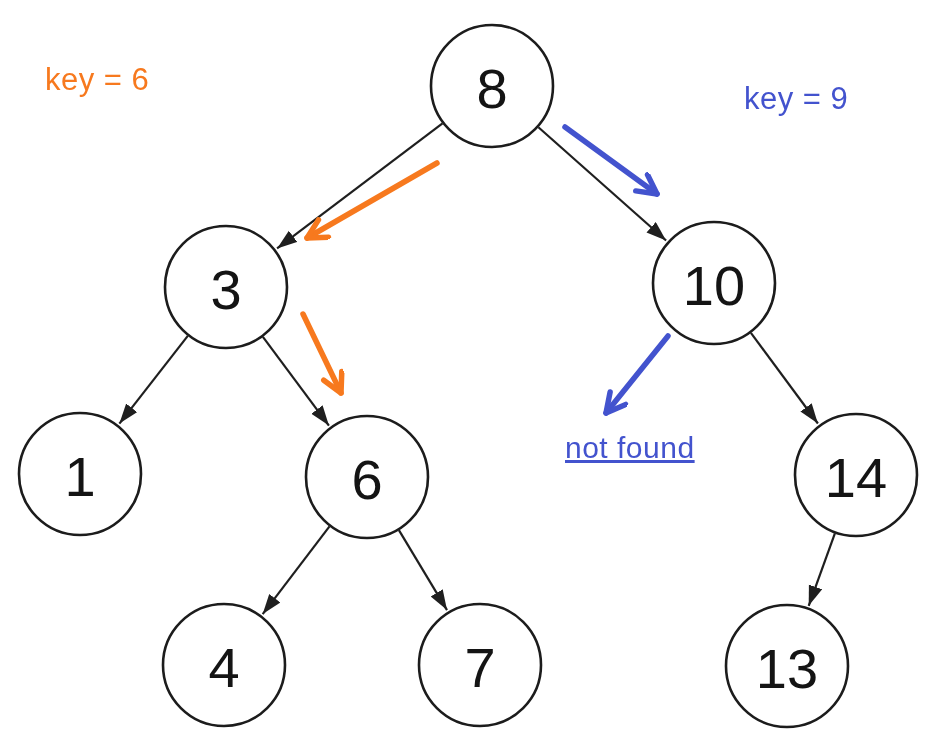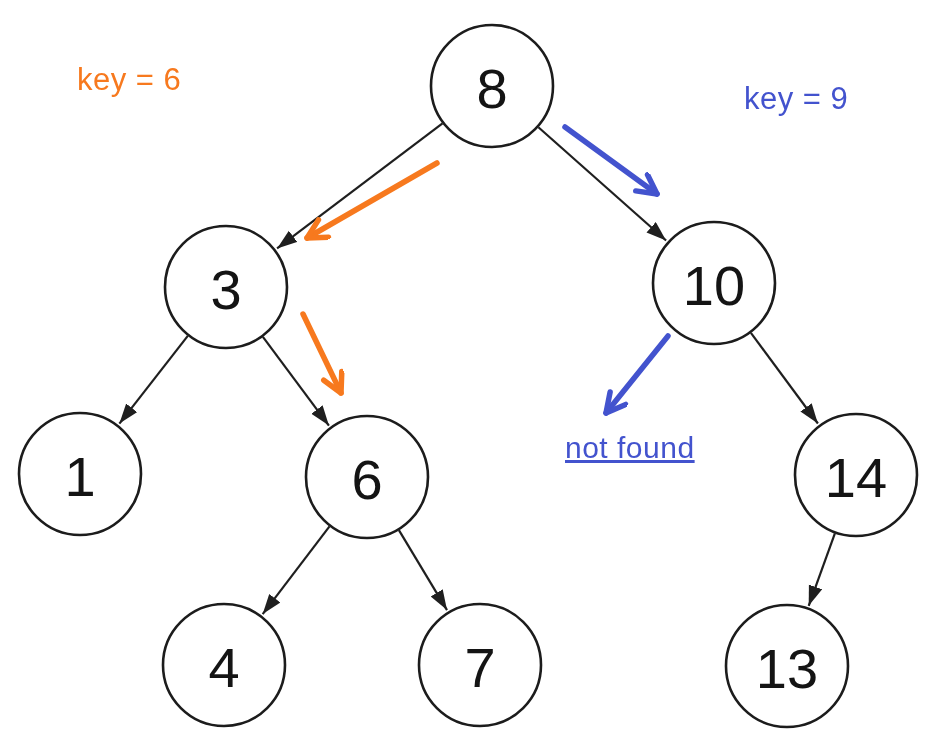--- a/index.html
+++ b/index.html
@@ -97,18 +97,18 @@
       <g>
         <circle cx="787" cy="666" r="61" fill="#ffffff" stroke="#1c1c1c" stroke-width="2.6" class="node-circle"></circle>
         <text x="787" y="668" text-anchor="middle" dominant-baseline="central" fill="#141414" class="node-text">13</text>
       </g>
       <line x1="437" y1="163" x2="307" y2="238" stroke="#f7791e" stroke-width="5.5" stroke-linecap="round" marker-end="url(#head-search_6)"></line>
       <line x1="303" y1="314" x2="341" y2="393" stroke="#f7791e" stroke-width="5.5" stroke-linecap="round" marker-end="url(#head-search_6)"></line>
       <line x1="565" y1="127" x2="657" y2="194" stroke="#4353ce" stroke-width="5.5" stroke-linecap="round" marker-end="url(#head-search_9)"></line>
       <line x1="668" y1="336" x2="606" y2="413" stroke="#4353ce" stroke-width="5.5" stroke-linecap="round" marker-end="url(#head-search_9)"></line>
     </svg>
 
-  <div class="float-label label-key6" style="color: rgb(247, 121, 30); margin-left: 32px;">key = 6</div>
+  <div class="float-label label-key6" style="color: rgb(247, 121, 30);">key = 6</div>
 
   <div class="float-label label-key9" style="color: rgb(67, 83, 206);">key = 9</div>
 
   <div class="float-label label-notfound" style="color: rgb(67, 83, 206);">not found</div>
 </div>
 
 </body></html>

